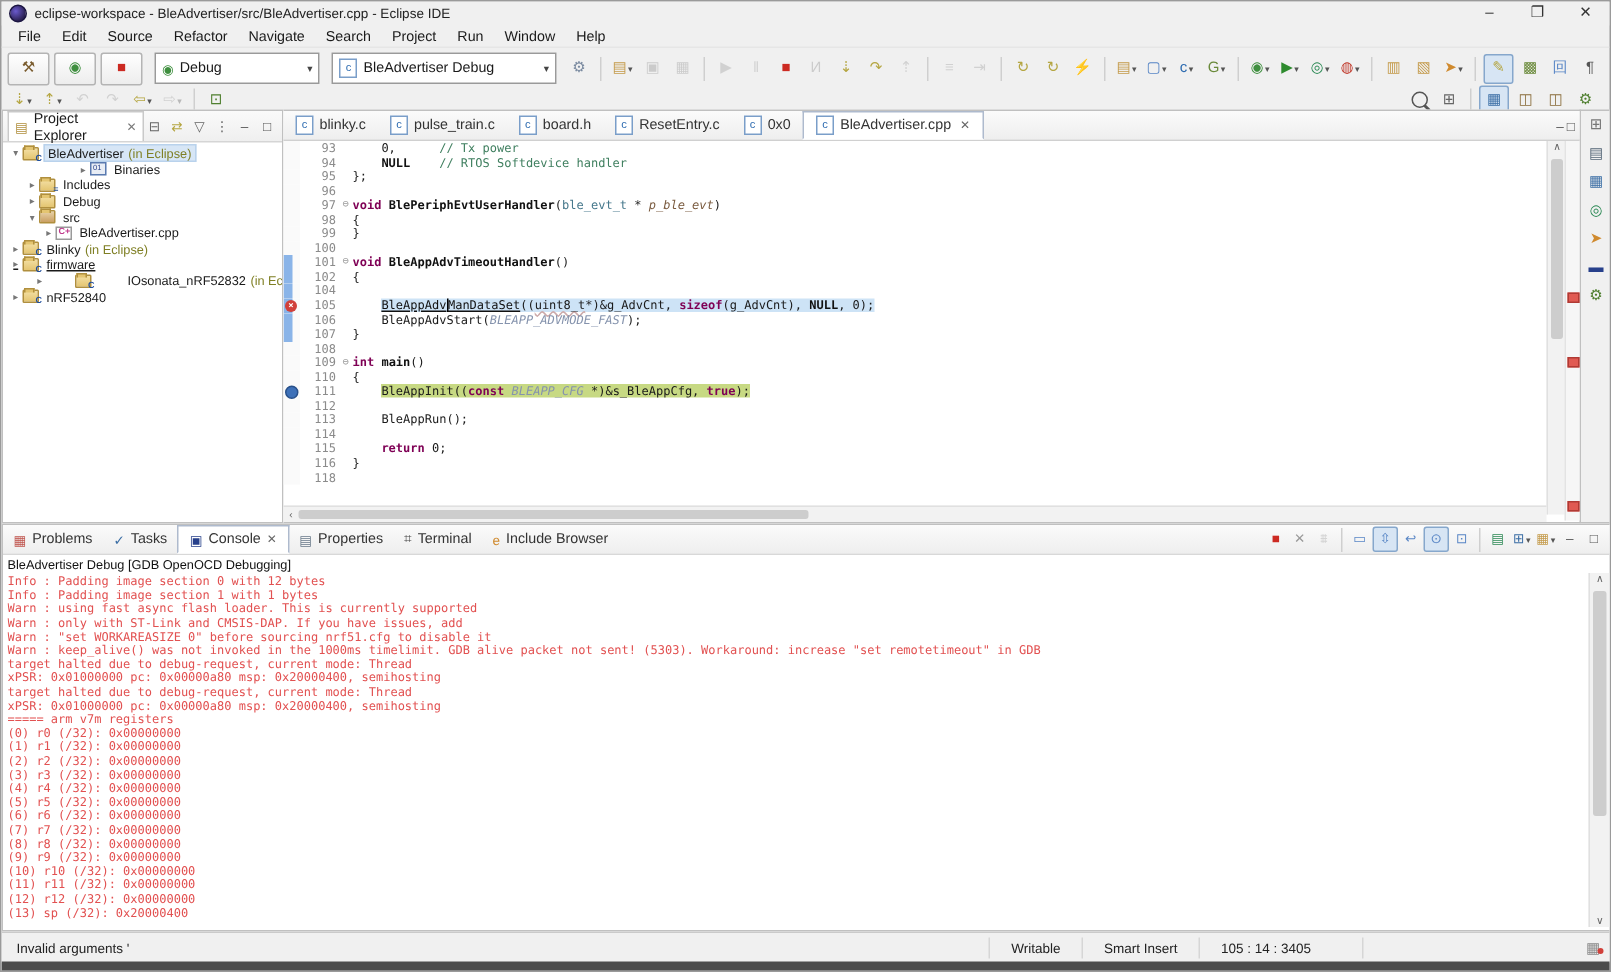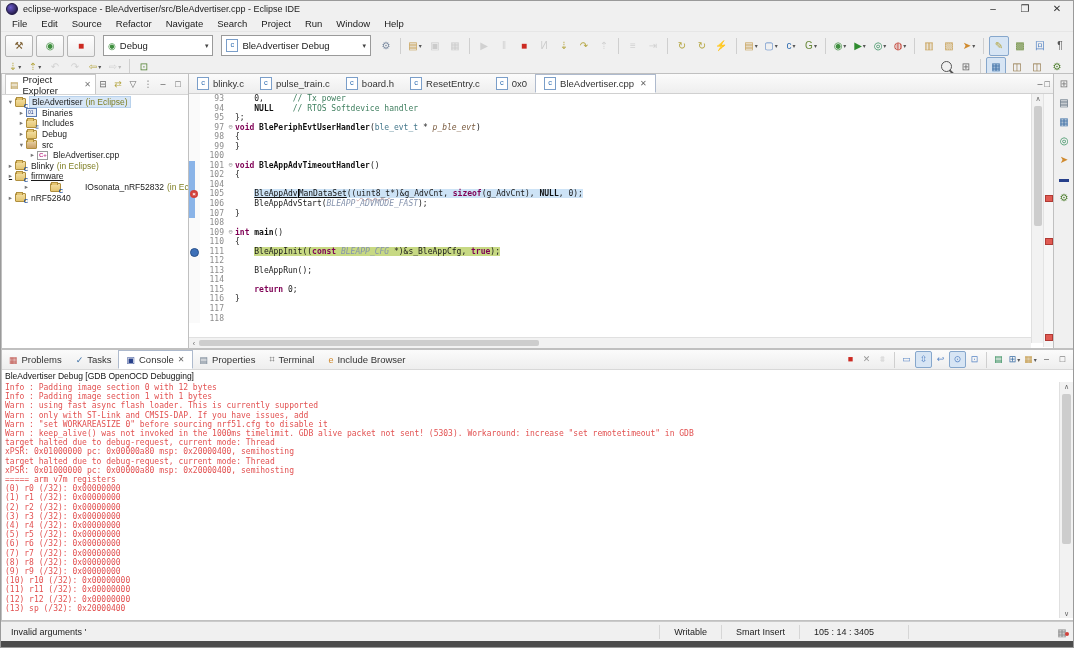--- a/index.html
+++ b/index.html
@@ -8,21 +8,21 @@
        overflow:hidden;border:1px solid #9a9a9a;box-sizing:border-box;}
   
   .titlebar{height:16px;display:flex;align-items:center;padding-left:5px;background:#f0f0f0;}
   .app-logo{width:10px;height:10px;border-radius:50%;
     background:radial-gradient(circle at 35% 35%, #6a5acd 0%, #2c2255 70%);
     border:1px solid #1a1440;margin-right:5px;flex:none;}
   .title-text{font-size:9px;color:#222;white-space:nowrap;text-align:right;}
   .win-controls{margin-left:auto;display:flex;height:16px;}
   .win-btn{width:32px;text-align:center;font-size:10px;line-height:15px;color:#333;}
   
-  .menubar{height:14px;display:flex;padding-left:4px;}
+  .menubar{height:14px;display:flex;align-items:center;padding-left:4px;}
   .menu-item{padding:1px 7px;font-size:9.5px;}
   
   .toolbar1{height:27px;display:flex;align-items:center;padding:0 4px;gap:2px;border-top:1px solid #e6e6e6;}
   .toolbar2{height:15px;display:flex;align-items:center;padding:0 5px;gap:2px;}
   .tbi{height:18px;min-width:18px;display:inline-flex;align-items:center;justify-content:center;border-radius:2px;}
   .tbi.boxed{border:1px solid #b4b4b4;background:linear-gradient(#fefefe,#ededed);height:20px;min-width:26px;}
   .tbi.act{border:1px solid #86a7cc;background:#d7e5f4;}
   .tbi.dis{opacity:.35;}
   .tbi .gly{font-size:10px;line-height:1;}
   .tbi .dd{font-size:6px;color:#555;margin-left:1px;}
@@ -387,21 +387,21 @@
             <span class="arrow">▾</span>
             <span class="ticon">
               <span class="fold-ic"></span>
               <span class="deco">C</span>
             </span>
             <span class="lbl-wrap">
               <span>BleAdvertiser</span>
               <span class="tsuffix"> (in Eclipse)</span>
             </span>
           </div>
-          <div class="trow" style="padding-left: 15px;">
+          <div class="trow" style="padding-left: 15px; margin-left: 34px;">
             <span class="arrow">▸</span>
             <span class="ticon">
               <span class="bin-ic">
                 <span>01</span>
               </span>
             </span>
             <span class="lbl-wrap">
               <span>Binaries</span>
             </span>
           </div>
@@ -518,40 +518,40 @@
           </span>
           <span class="etab-min">
             <span>–</span>
             <span>□</span>
           </span>
         </div>
       <div class="code" id="code">
           <div class="cl"><span class="gut"></span><span class="num">93</span><span class="fold"></span><span class="txt">    <span class="tk-p">0,      </span><span class="tk-cm">// Tx power</span></span></div>
           <div class="cl"><span class="gut"></span><span class="num">94</span><span class="fold"></span><span class="txt">    <span class="tk-b">NULL</span><span class="tk-p">    </span><span class="tk-cm">// RTOS Softdevice handler</span></span></div>
           <div class="cl"><span class="gut"></span><span class="num">95</span><span class="fold"></span><span class="txt"><span class="tk-p">};</span></span></div>
+          <div class="cl"><span class="gut"></span><span class="num">96</span><span class="fold"></span><span class="txt"></span></div>
           <div class="cl"><span class="gut"></span><span class="num">97</span><span class="fold">⊖</span><span class="txt"><span class="tk-kw">void</span><span class="tk-p"> </span><span class="tk-b">BlePeriphEvtUserHandler</span><span class="tk-p">(</span><span class="tk-typ">ble_evt_t</span><span class="tk-p"> * </span><span class="tk-par">p_ble_evt</span><span class="tk-p">)</span></span></div>
           <div class="cl"><span class="gut"></span><span class="num">98</span><span class="fold"></span><span class="txt"><span class="tk-p">{</span></span></div>
           <div class="cl"><span class="gut"></span><span class="num">99</span><span class="fold"></span><span class="txt"><span class="tk-p">}</span></span></div>
           <div class="cl"><span class="gut"></span><span class="num">100</span><span class="fold"></span><span class="txt"></span></div>
           <div class="cl"><span class="gut"><span class="bar"></span></span><span class="num">101</span><span class="fold">⊖</span><span class="txt"><span class="tk-kw">void</span><span class="tk-p"> </span><span class="tk-b">BleAppAdvTimeoutHandler</span><span class="tk-p">()</span></span></div>
           <div class="cl"><span class="gut"><span class="bar"></span></span><span class="num">102</span><span class="fold"></span><span class="txt"><span class="tk-p">{</span></span></div>
           <div class="cl"><span class="gut"><span class="bar"></span></span><span class="num">104</span><span class="fold"></span><span class="txt"></span></div>
           <div class="cl"><span class="gut"><span class="bar"></span><span class="mk mk-err">×</span></span><span class="num">105</span><span class="fold"></span><span class="txt">    <span class="hl-blue"><span class="tk-link">BleAppAdv</span><span class="caret"></span><span class="tk-link">ManDataSet</span><span class="tk-p">((</span><span class="tk-u">uint8_t</span><span class="tk-p">*)&amp;g_AdvCnt, </span><span class="tk-kw">sizeof</span><span class="tk-p">(g_AdvCnt), </span><span class="tk-b">NULL</span><span class="tk-p">, 0);</span></span></span></div>
           <div class="cl"><span class="gut"><span class="bar"></span></span><span class="num">106</span><span class="fold"></span><span class="txt">    <span class="tk-p">BleAppAdvStart(</span><span class="tk-mac">BLEAPP_ADVMODE_FAST</span><span class="tk-p">);</span></span></div>
           <div class="cl"><span class="gut"><span class="bar"></span></span><span class="num">107</span><span class="fold"></span><span class="txt"><span class="tk-p">}</span></span></div>
           <div class="cl"><span class="gut"></span><span class="num">108</span><span class="fold"></span><span class="txt"></span></div>
           <div class="cl"><span class="gut"></span><span class="num">109</span><span class="fold">⊖</span><span class="txt"><span class="tk-kw">int</span><span class="tk-p"> </span><span class="tk-b">main</span><span class="tk-p">()</span></span></div>
           <div class="cl"><span class="gut"></span><span class="num">110</span><span class="fold"></span><span class="txt"><span class="tk-p">{</span></span></div>
           <div class="cl"><span class="gut"><span class="mk mk-bp"></span></span><span class="num">111</span><span class="fold"></span><span class="txt">    <span class="hl-green"><span class="tk-p">BleAppInit((</span><span class="tk-kw">const</span><span class="tk-p"> </span><span class="tk-mac">BLEAPP_CFG</span><span class="tk-p"> *)&amp;s_BleAppCfg, </span><span class="tk-kw">true</span><span class="tk-p">);</span></span></span></div>
           <div class="cl"><span class="gut"></span><span class="num">112</span><span class="fold"></span><span class="txt"></span></div>
           <div class="cl"><span class="gut"></span><span class="num">113</span><span class="fold"></span><span class="txt">    <span class="tk-p">BleAppRun();</span></span></div>
           <div class="cl"><span class="gut"></span><span class="num">114</span><span class="fold"></span><span class="txt"></span></div>
           <div class="cl"><span class="gut"></span><span class="num">115</span><span class="fold"></span><span class="txt">    <span class="tk-kw">return</span><span class="tk-p"> 0;</span></span></div>
           <div class="cl"><span class="gut"></span><span class="num">116</span><span class="fold"></span><span class="txt"><span class="tk-p">}</span></span></div>
-          <div class="cl"><span class="gut"></span><span class="num">117</span><span class="fold"></span><span class="txt"></span></div>
           <div class="cl"><span class="gut"></span><span class="num">118</span><span class="fold"></span><span class="txt"></span></div>
         </div>
       <div class="vsb">
         <div class="arr">∧</div>
         <div class="thumb" style="top:12px;height:120px;"></div>
       </div>
       <div class="overview" id="overview">
           <span class="ov-mark" style="top: 40%;"></span>
           <span class="ov-mark" style="top: 57%;"></span>
           <span class="ov-mark" style="top: 95%;"></span>

